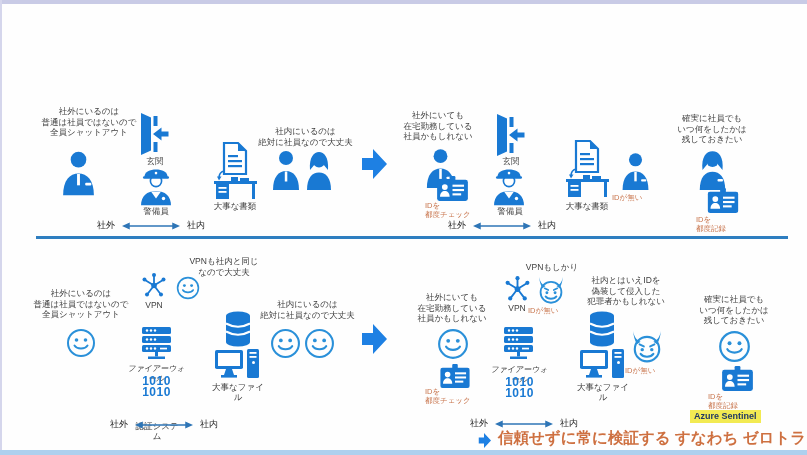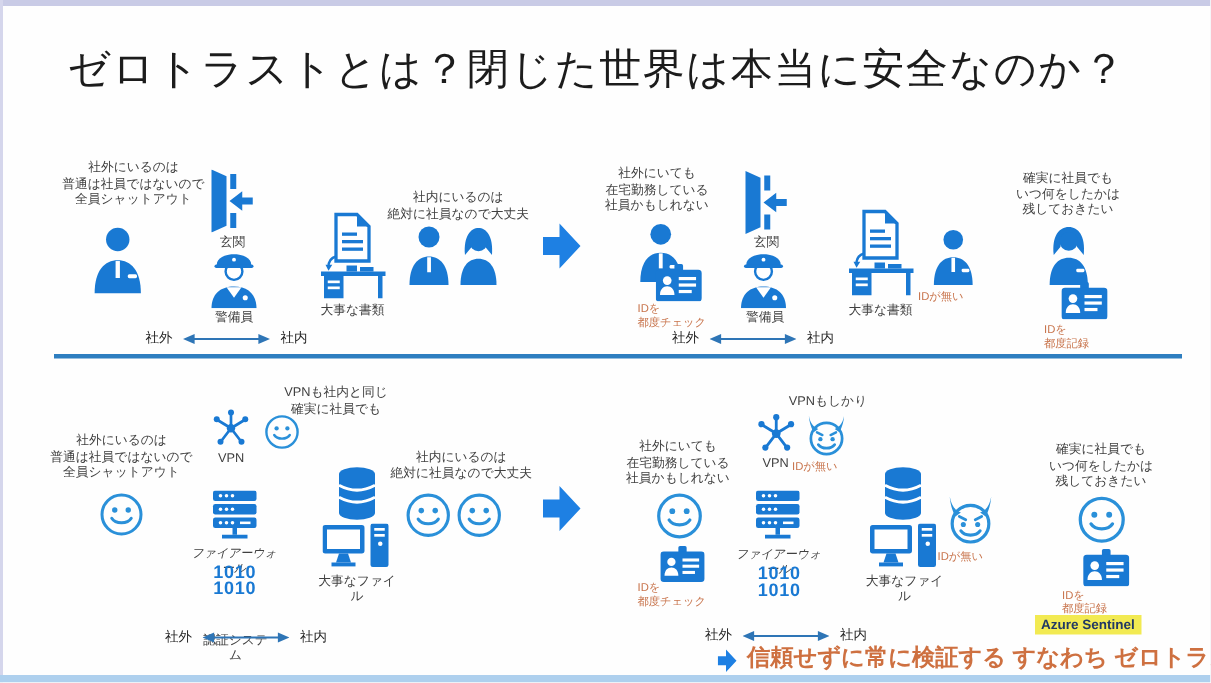--- a/index.html
+++ b/index.html
@@ -158,21 +158,20 @@
       <polygon points="0,5 8,1.5 8,8.5" fill="currentColor"></polygon>
       <polygon points="60,5 52,1.5 52,8.5" fill="currentColor"></polygon>
     </symbol>
   </defs>
 </svg>
 
 <div id="slide">
   <div id="topbar"></div>
   <div id="leftedge"></div>
 
-  <div class="title">ゼロトラストとは？閉じた世界は本当に安全なのか？</div>
 
   <div class="cap" style="left:34px;top:106px;width:110px;">社外にいるのは
 普通は社員ではないので
 全員シャットアウト</div>
   <svg class="icon" style="left:60px;top:150px;" width="37" height="46" viewBox="0 0 36 44">
       <use href="#sym-person"></use>
     </svg>
 
   <svg class="icon" style="left:139px;top:113px;" width="31" height="42" viewBox="0 0 31 42">
       <use href="#sym-door"></use>
@@ -267,21 +266,21 @@
     </svg>
 
   <svg class="icon" style="left:141px;top:271px;" width="26" height="27" viewBox="0 0 26 26">
       <use href="#sym-vpn"></use>
     </svg>
   <div class="lbl" style="left:138px;top:300px;width:32px;">VPN</div>
   <svg class="icon outline" style="left:176px;top:276px;" width="24" height="24" viewBox="0 0 30 30">
       <use href="#sym-smile"></use>
     </svg>
   <div class="cap" style="left:172px;top:256px;width:104px;">VPNも社内と同じ
-確実に社員でも</div>
+なので大丈夫</div>
 
   <svg class="icon" style="left:141px;top:327px;" width="31" height="35" viewBox="0 0 31 35">
       <use href="#sym-server"></use>
     </svg>
   <div class="lbl lbl-sm" style="left:124px;top:364px;width:64px;">ファイアーウォール</div>
   <div class="code" style="left:141px;top:376px;width:31px;">1010
 1010</div>
   <div class="lbl" style="left:134px;top:401px;width:46px;margin-top:20px;">認証システム</div>
 
   <svg class="icon" style="left:224px;top:311px;" width="28" height="36" viewBox="0 0 28 36">
@@ -335,20 +334,23 @@
     </svg>
   <div class="olbl" style="left:528px;top:306px;width:46px;">IDが無い</div>
 
   <svg class="icon" style="left:503px;top:327px;" width="31" height="35" viewBox="0 0 31 35">
       <use href="#sym-server"></use>
     </svg>
   <div class="lbl lbl-sm" style="left:487px;top:365px;width:64px;">ファイアーウォール</div>
   <div class="code" style="left:504px;top:377px;width:31px;">1010
 1010</div>
 
+  <div class="cap" style="left:574px;top:275px;width:104px;">社内とはいえIDを
+偽装して侵入した
+犯罪者かもしれない</div>
   <svg class="icon" style="left:588px;top:311px;" width="28" height="36" viewBox="0 0 28 36">
       <use href="#sym-db"></use>
     </svg>
   <svg class="icon" style="left:580px;top:349px;" width="46" height="31" viewBox="0 0 46 31">
       <use href="#sym-pc"></use>
     </svg>
   <div class="lbl" style="left:573px;top:382px;width:60px;">大事なファイル</div>
   <svg class="icon outline" style="left:631px;top:330px;" width="32" height="34" viewBox="0 0 30 32">
       <use href="#sym-devil"></use>
     </svg>

